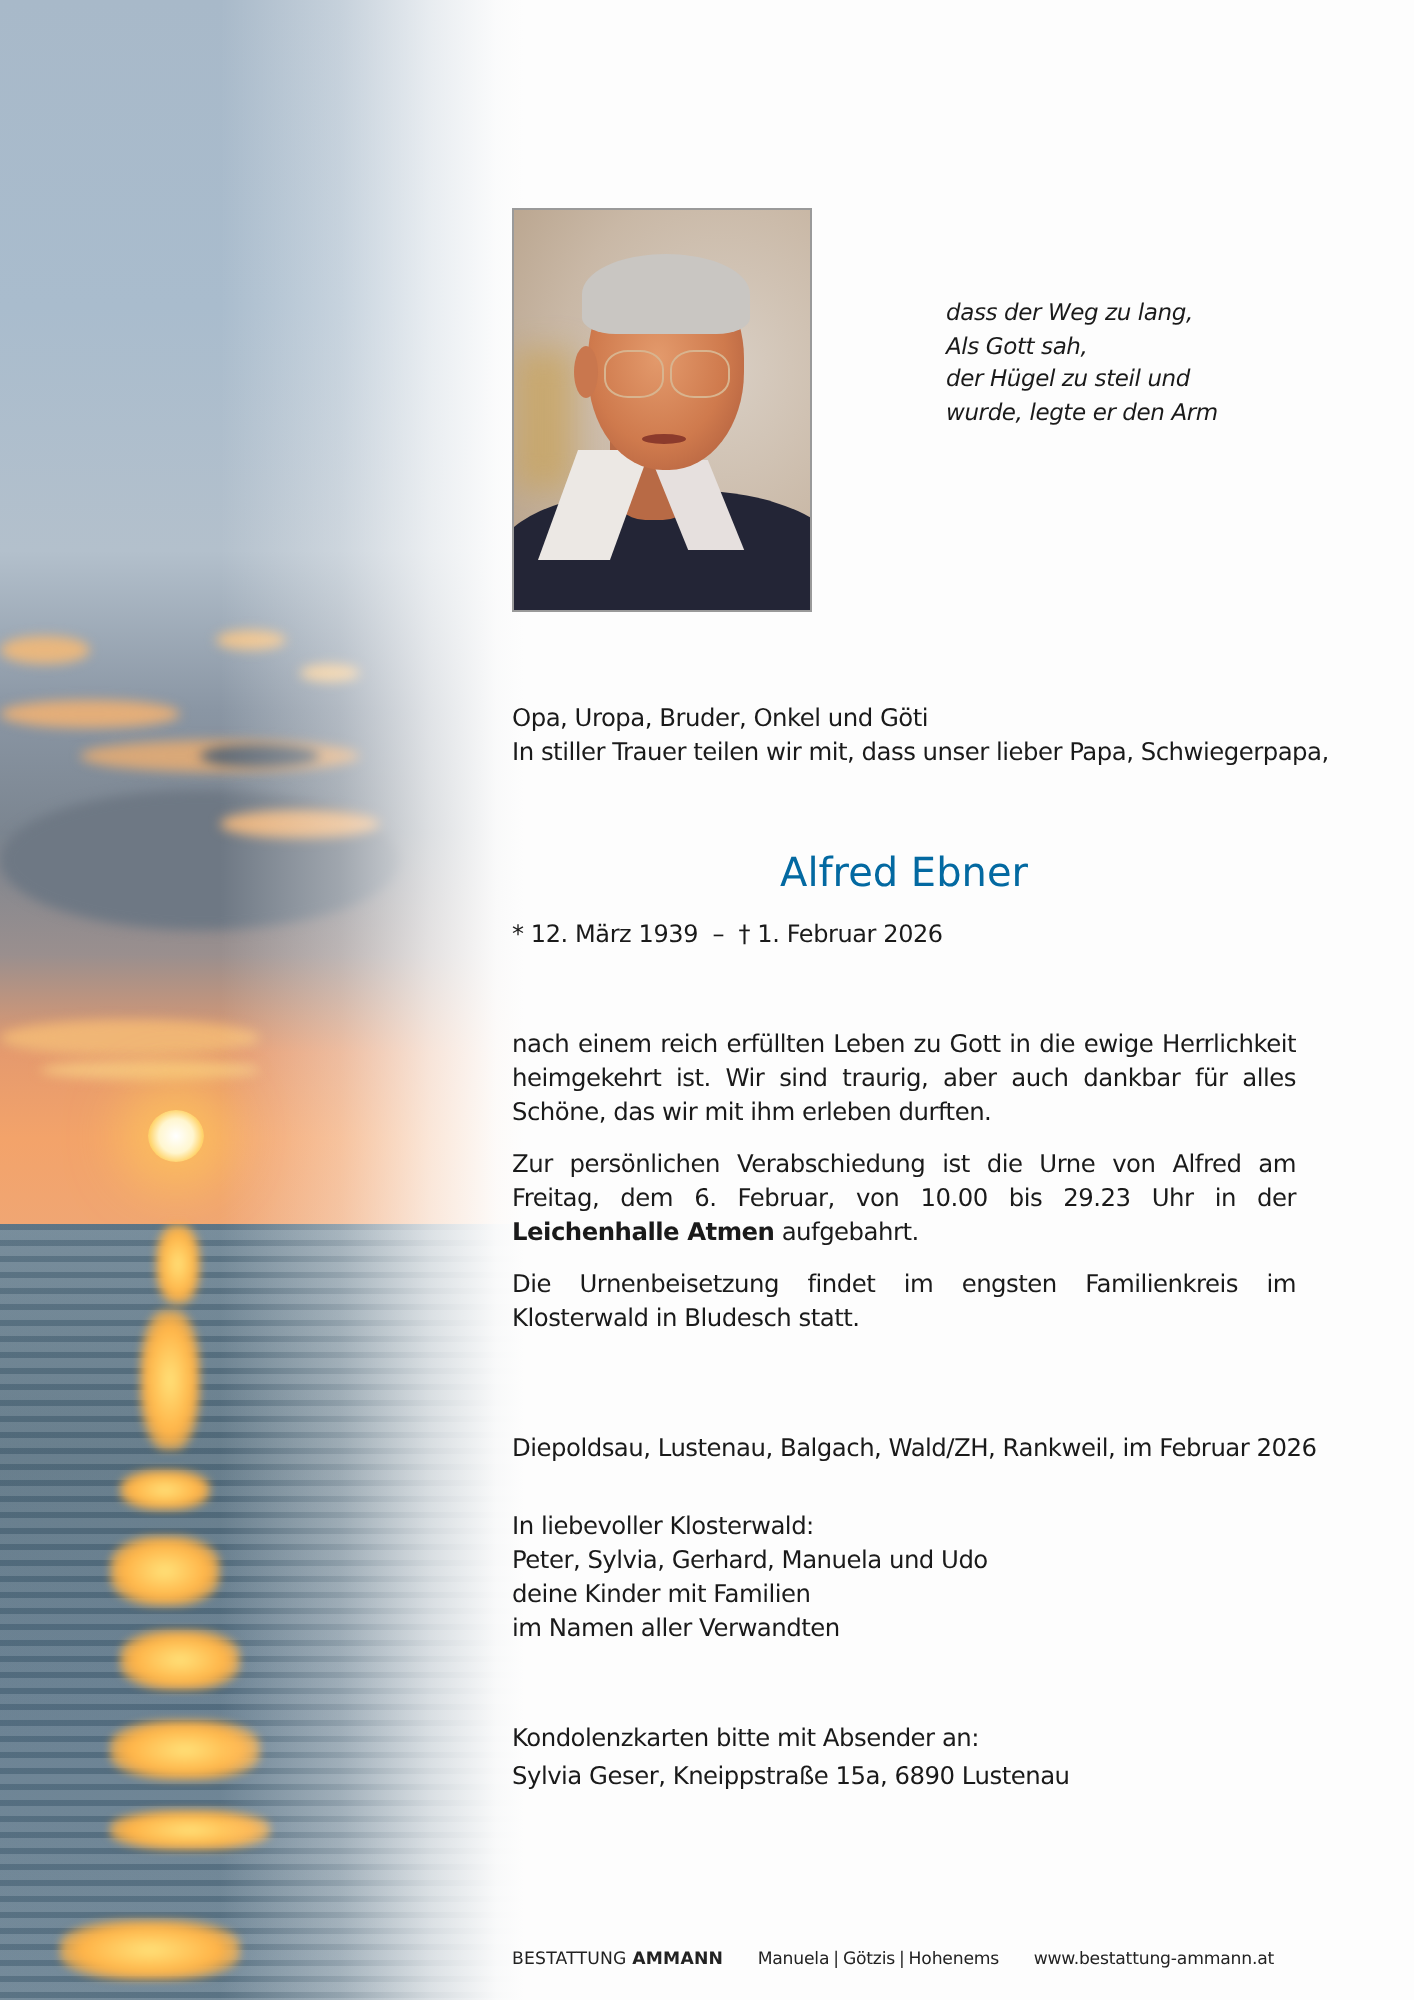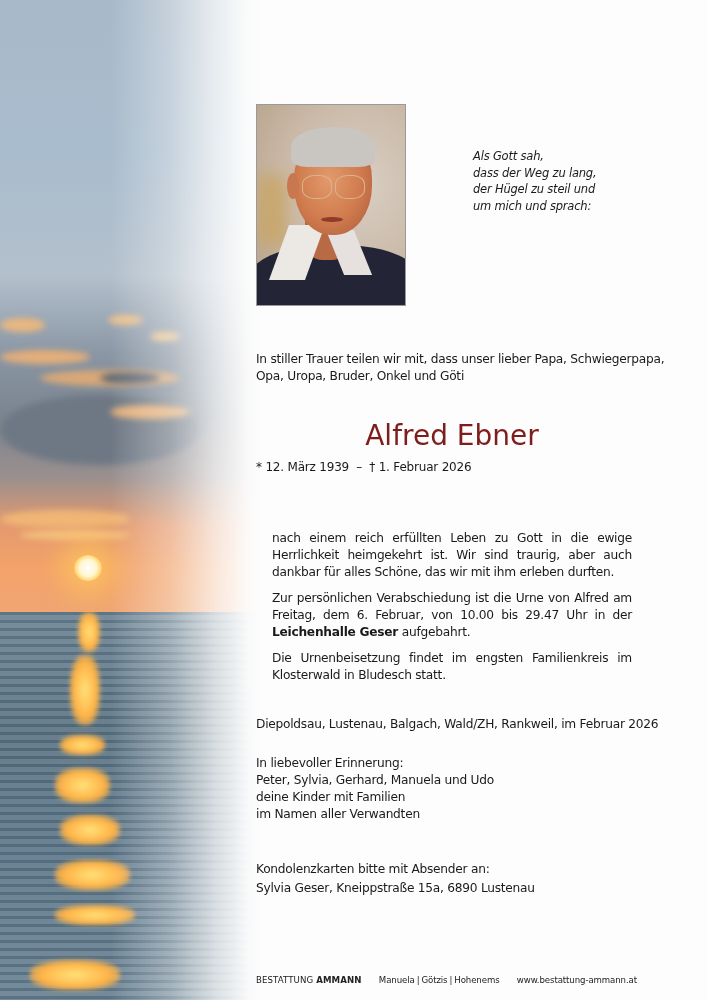--- a/index.html
+++ b/index.html
@@ -62,26 +62,26 @@
   .photo .mouth { position:absolute; left:64px; top:112px; width:22px; height:5px; border-radius:50%; background:#8c3b2c; }
   
   .quote {
     position:absolute; left:473px; top:148px; width:200px;
     font-family:"DejaVu Sans", sans-serif; font-style:italic;
     font-size:11.5px; line-height:16.6px; color:#1a1a1a; letter-spacing:-0.2px;
   }
   .quote div { white-space:nowrap; }
   
   .col { position:absolute; left:256px; width:392px; font-size:12.2px; line-height:17px; letter-spacing:-0.25px; }
-  .col p { margin:16px; text-align:justify; }
+  .col p { margin:0; text-align:justify; }
   .col .line { white-space:nowrap; }
   .intro { top:351px; }
   .name {
     position:absolute; left:256px; width:392px; top:418px; text-align:center;
-    font-size:28px; line-height:36px; letter-spacing:0px; font-weight:normal; color:#7f1d1d;
+    font-size:20px; line-height:36px; letter-spacing:0px; font-weight:normal; color:#0369a1;
   }
   .dates {
     position:absolute; left:256px; width:392px; top:459px; 
     font-size:12px; line-height:16px; letter-spacing:-0.2px;
   }
   .body1 { top:514px; }
   .body2 { top:574px; }
   .body3 { top:634px; }
   .places { top:700px;margin-top:16px; }
   .memory { top:755px; }
@@ -134,50 +134,50 @@
   <div class="collar-r"></div>
   <div class="head"></div>
   <div class="hair"></div>
   <div class="ear"></div>
   <div class="glasses-l"></div>
   <div class="glasses-r"></div>
   <div class="mouth"></div>
 </div>
 
 <div class="quote">
+  <div>dass der Weg zu lang,</div>
   <div>Als Gott sah,</div>
-  <div>dass der Weg zu lang,</div>
   <div>der Hügel zu steil und</div>
-  <div>um mich und sprach:</div>
+  <div>wurde, legte er den Arm</div>
 </div>
 
 <div class="col intro">
+  <div class="line">Opa, Uropa, Bruder, Onkel und Göti</div>
   <div class="line">In stiller Trauer teilen wir mit, dass unser lieber Papa, Schwiegerpapa,</div>
-  <div class="line">Opa, Uropa, Bruder, Onkel und Göti</div>
 </div>
 
 <div class="name">Alfred Ebner</div>
 <div class="dates" style="white-space:pre;">* 12. März 1939  –  † 1. Februar 2026</div>
 
 <div class="col body1">
   <p>nach einem reich erfüllten Leben zu Gott in die ewige Herrlichkeit heimgekehrt ist. Wir sind traurig, aber auch dankbar für alles Schöne, das wir mit ihm erleben durften.</p>
 </div>
 <div class="col body2">
-  <p><span>Zur persönlichen Verabschiedung ist die Urne von Alfred am Freitag, dem 6. Februar, von 10.00 bis 29.47 Uhr in der </span><span class="bold">Leichenhalle Geser</span><span> aufgebahrt.</span></p>
+  <p><span>Zur persönlichen Verabschiedung ist die Urne von Alfred am Freitag, dem 6. Februar, von 10.00 bis 29.23 Uhr in der </span><span class="bold">Leichenhalle Atmen</span><span> aufgebahrt.</span></p>
 </div>
 <div class="col body3">
   <p>Die Urnenbeisetzung findet im engsten Familienkreis im Klosterwald in Bludesch statt.</p>
 </div>
 
 <div class="col places">
   <div class="line">Diepoldsau, Lustenau, Balgach, Wald/ZH, Rankweil, im Februar 2026</div>
 </div>
 
 <div class="col memory">
-  <div class="line">In liebevoller Erinnerung:</div>
+  <div class="line">In liebevoller Klosterwald:</div>
   <div class="line">Peter, Sylvia, Gerhard, Manuela und Udo</div>
   <div class="line">deine Kinder mit Familien</div>
   <div class="line">im Namen aller Verwandten</div>
 </div>
 
 <div class="col condolence">
   <div class="line">Kondolenzkarten bitte mit Absender an:</div>
   <div class="line">Sylvia Geser, Kneippstraße 15a, 6890 Lustenau</div>
 </div>
 

